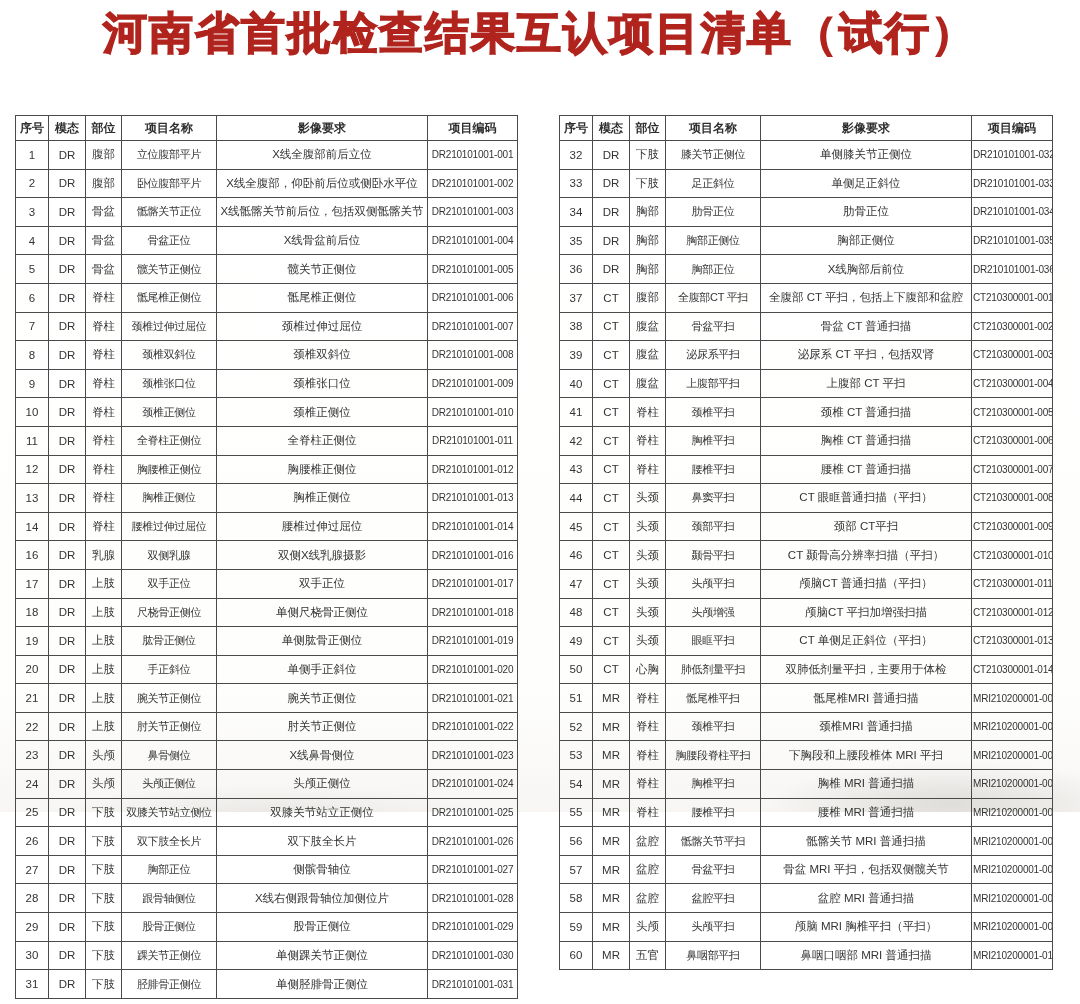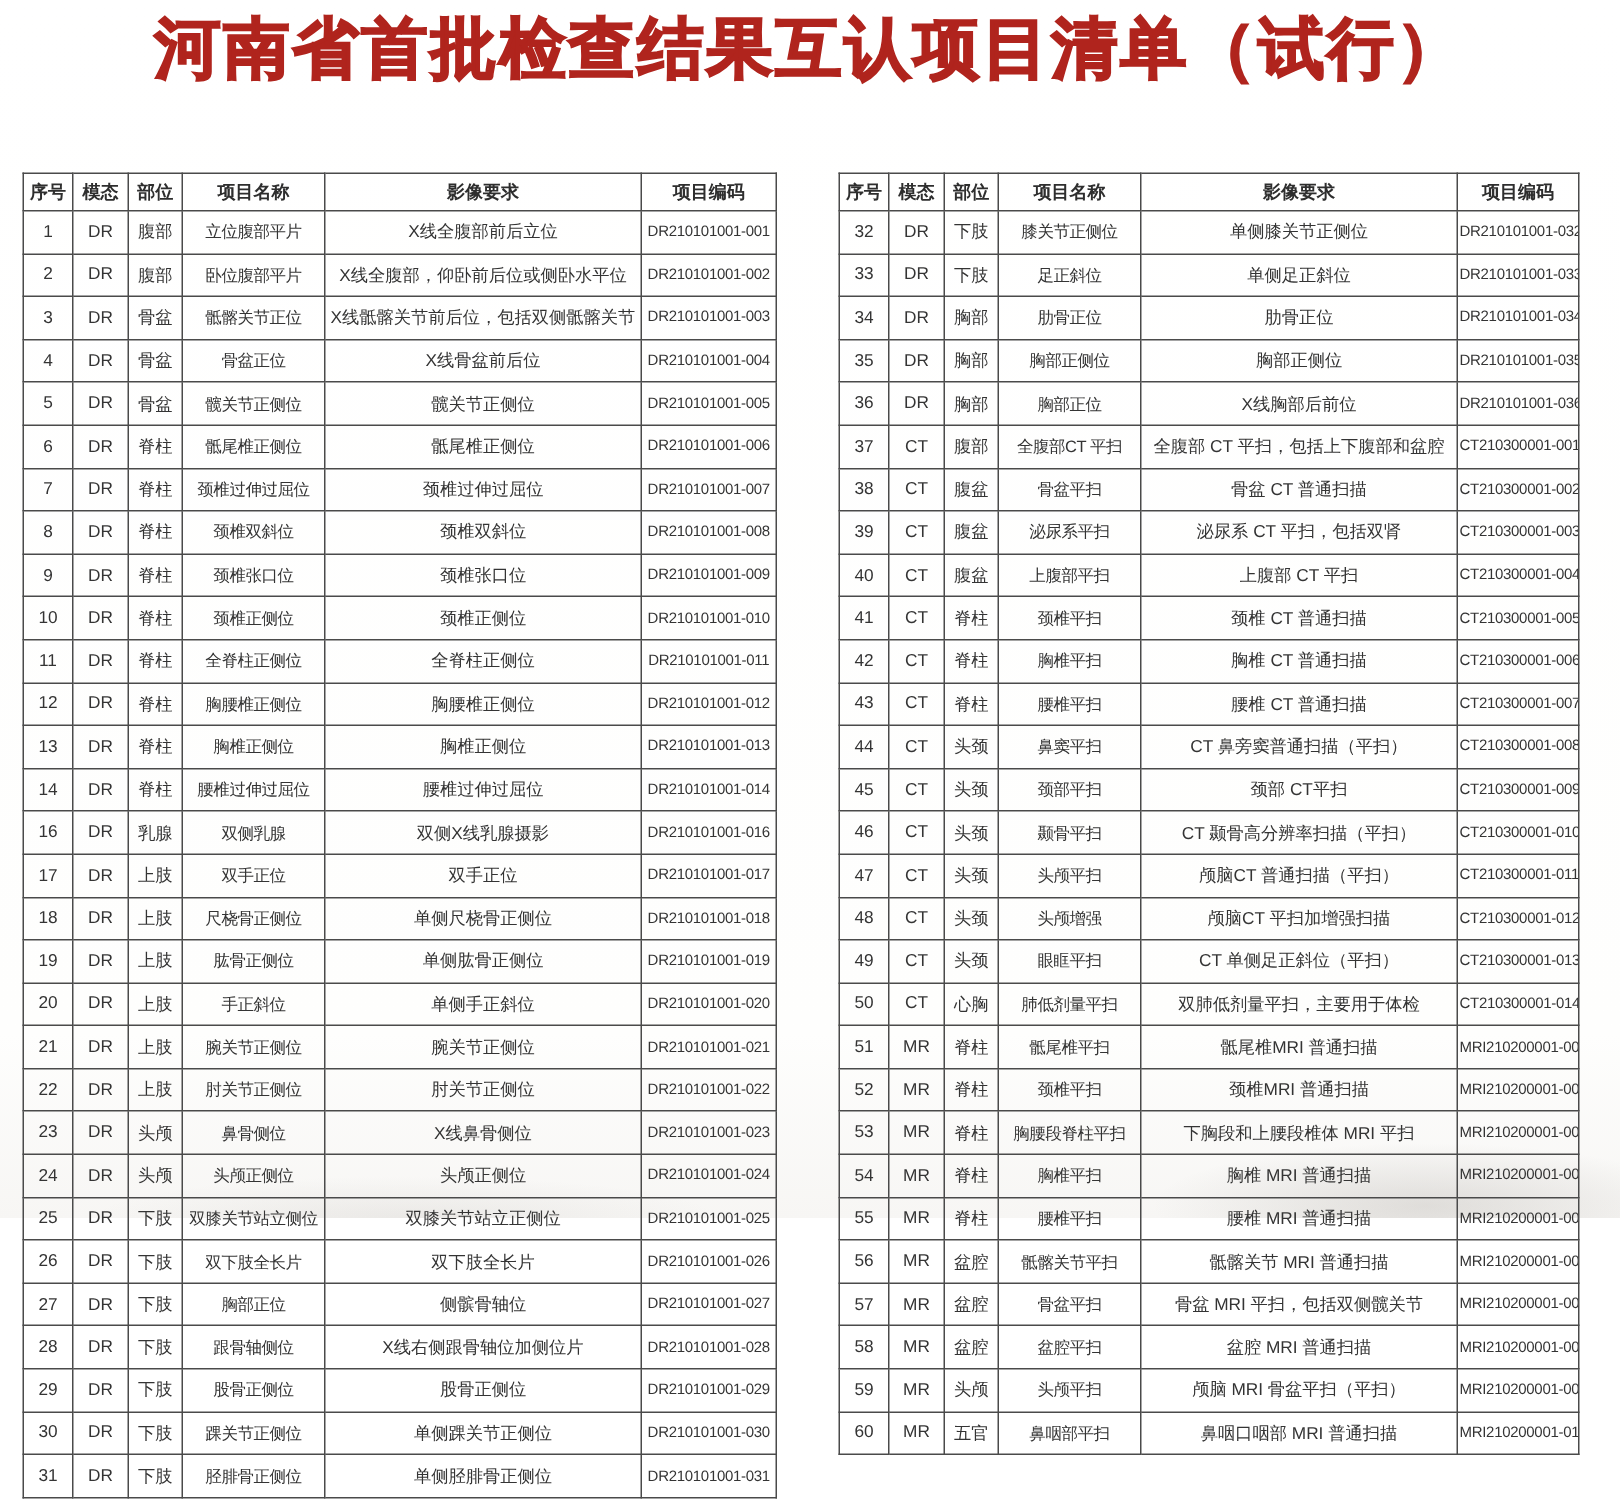--- a/index.html
+++ b/index.html
@@ -438,21 +438,21 @@
           <td>脊柱</td>
           <td>腰椎平扫</td>
           <td>腰椎 CT 普通扫描</td>
           <td>CT210300001-007</td>
         </tr>
         <tr>
           <td>44</td>
           <td>CT</td>
           <td>头颈</td>
           <td>鼻窦平扫</td>
-          <td>CT 鼻旁窦普通扫描（平扫）</td>
+          <td>CT 眼眶普通扫描（平扫）</td>
           <td>CT210300001-008</td>
         </tr>
         <tr>
           <td>45</td>
           <td>CT</td>
           <td>头颈</td>
           <td>颈部平扫</td>
           <td>颈部 CT平扫</td>
           <td>CT210300001-009</td>
         </tr>
@@ -558,21 +558,21 @@
           <td>盆腔</td>
           <td>盆腔平扫</td>
           <td>盆腔 MRI 普通扫描</td>
           <td>MRI210200001-008</td>
         </tr>
         <tr>
           <td>59</td>
           <td>MR</td>
           <td>头颅</td>
           <td>头颅平扫</td>
-          <td>颅脑 MRI 骨盆平扫（平扫）</td>
+          <td>颅脑 MRI 胸椎平扫（平扫）</td>
           <td>MRI210200001-009</td>
         </tr>
         <tr>
           <td>60</td>
           <td>MR</td>
           <td>五官</td>
           <td>鼻咽部平扫</td>
           <td>鼻咽口咽部 MRI 普通扫描</td>
           <td>MRI210200001-010</td>
         </tr>

